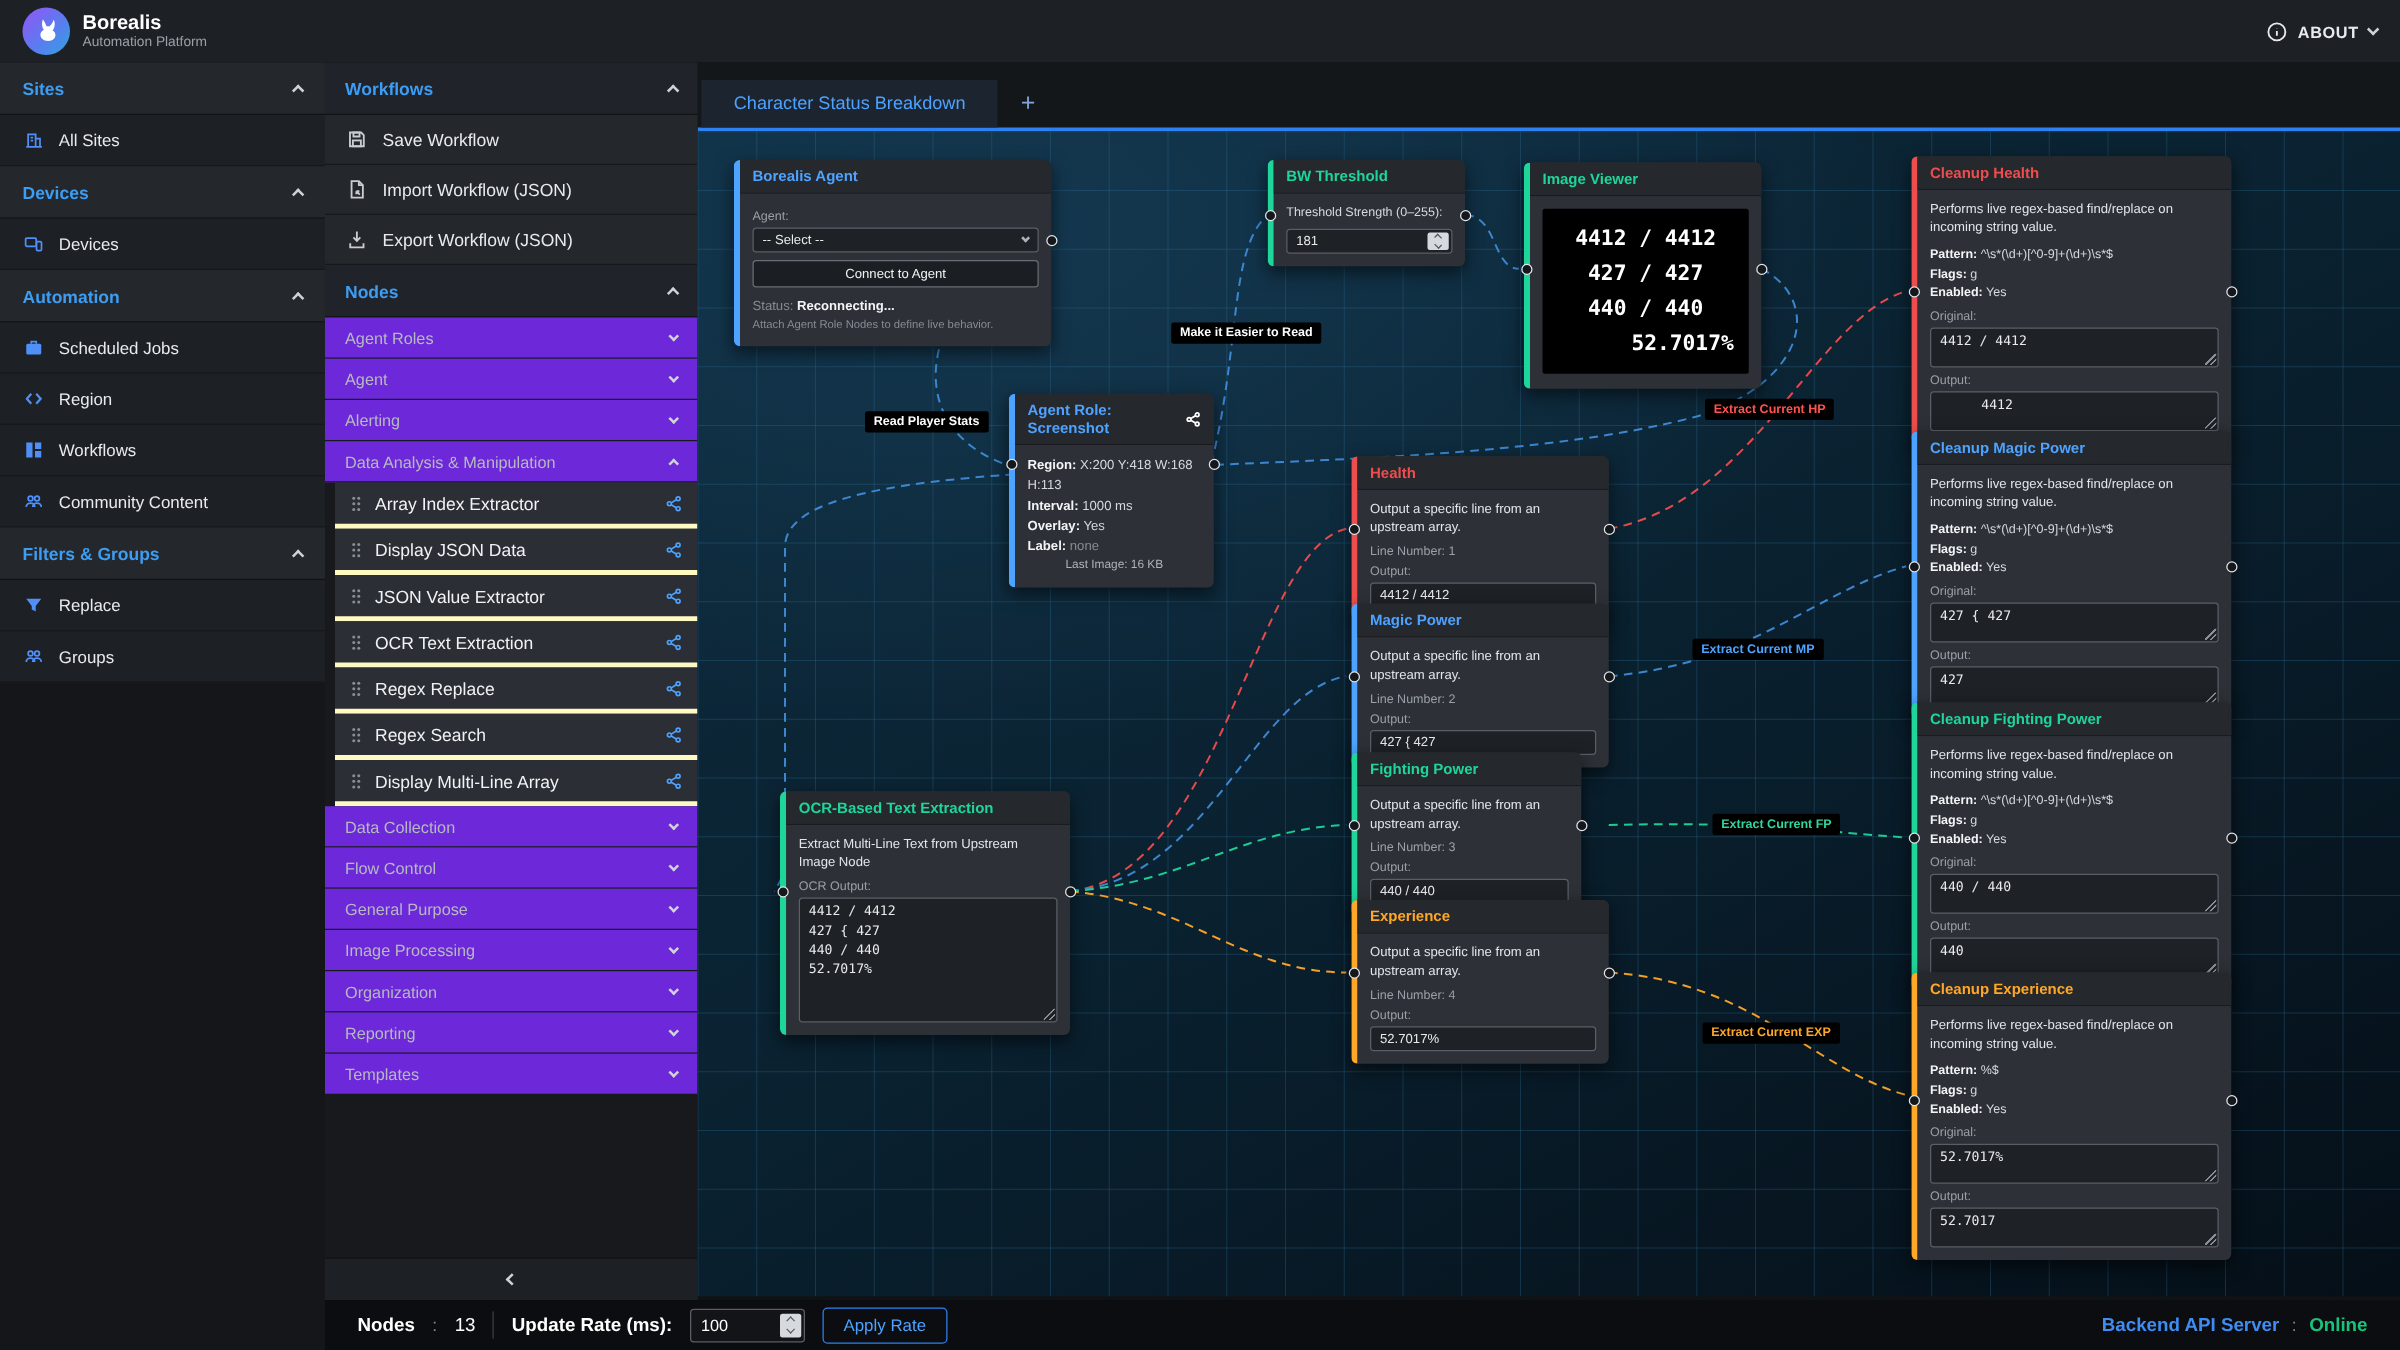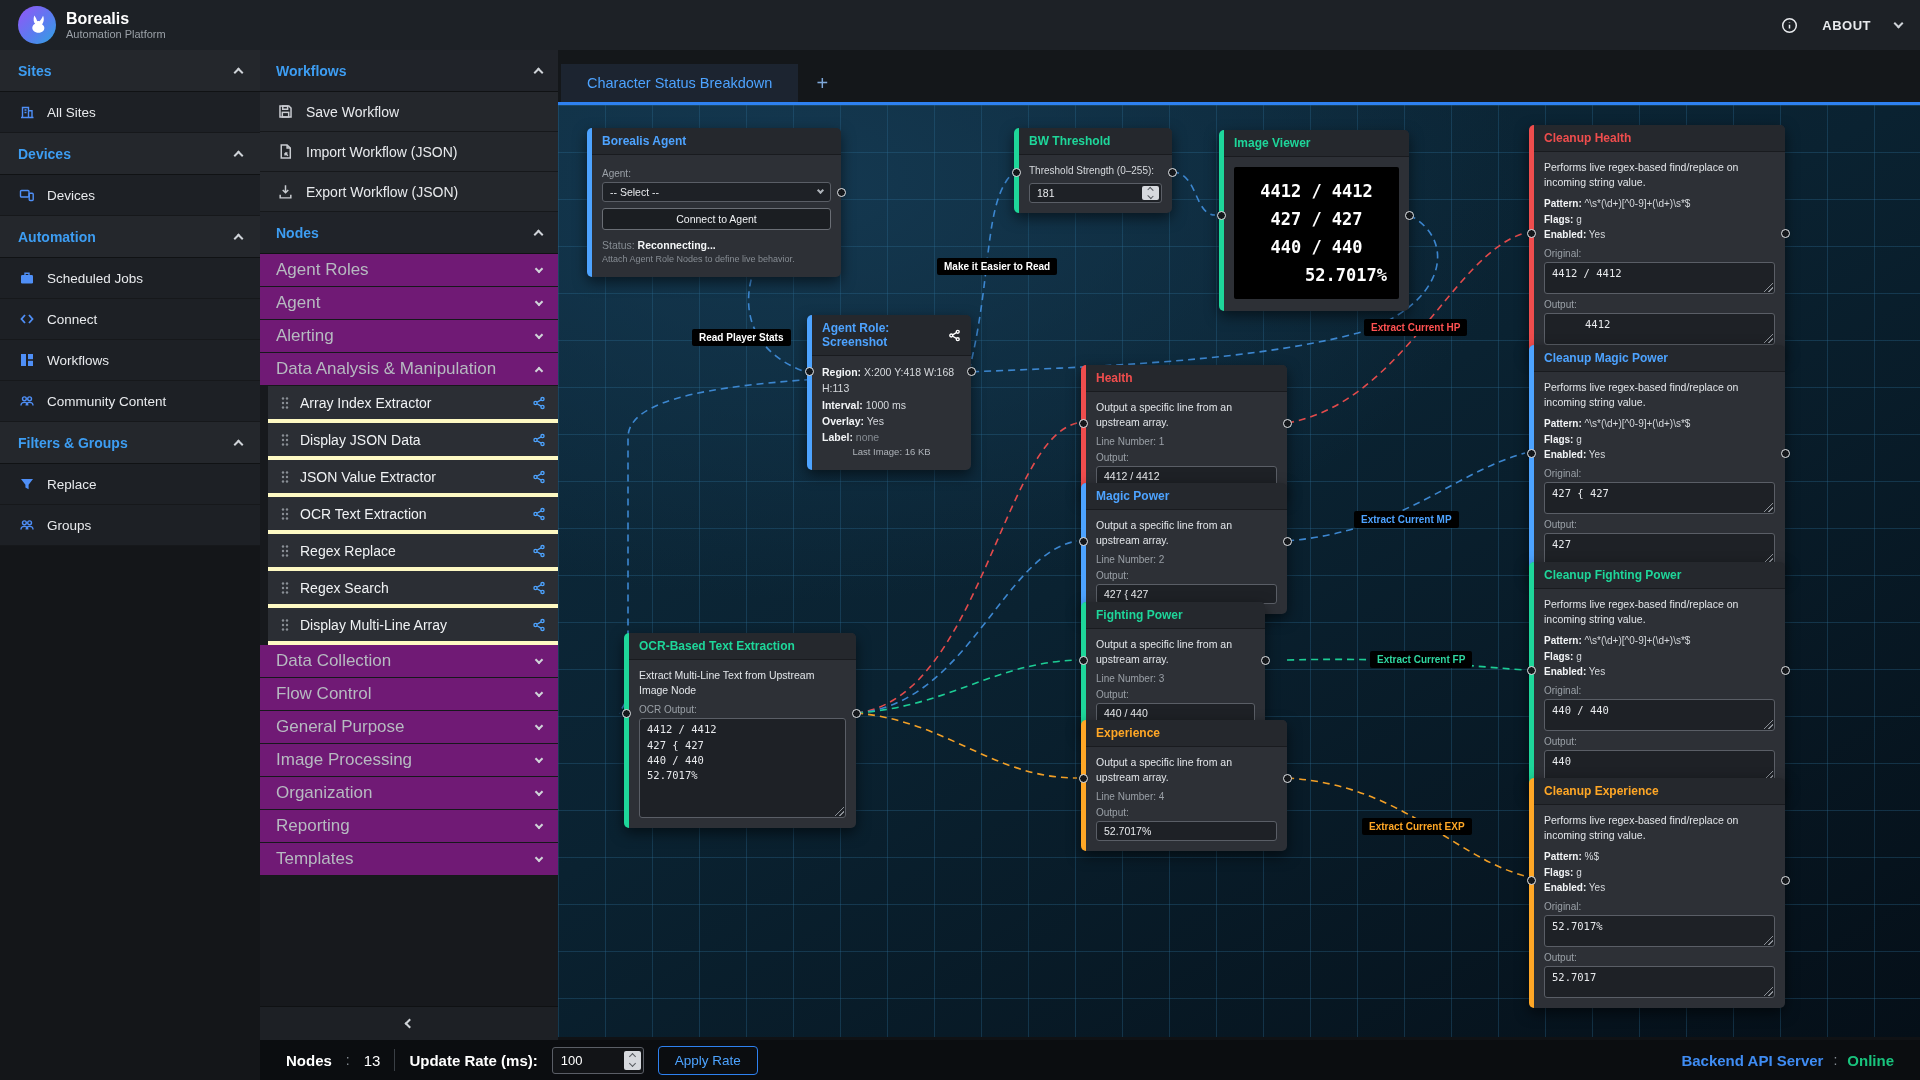--- a/index.html
+++ b/index.html
@@ -8,21 +8,21 @@
   .app { width:1920px; height:1080px; display:flex; flex-direction:column; }
 
   
   .topbar { height:50px; background:#1d2126; display:flex; align-items:center;
     padding:0 18px; flex:0 0 50px; }
   .logo { width:38px; height:38px; border-radius:50%;
     background:linear-gradient(135deg,#8a5cf5 10%,#5b7bf0 55%,#2fa4e0 100%);
     display:flex; align-items:center; justify-content:center; margin-right:10px; }
   .brand-name { font-size:16px; font-weight:bold; color:#fff; line-height:18px; }
   .brand-sub { font-size:11px; color:#9aa0a7; line-height:13px; }
-  .topbar-right { margin-left:auto; display:flex; align-items:center; gap:24px; color:#e8eaed; }
+  .topbar-right { margin-left:auto; display:flex; align-items:center; gap:8px; color:#e8eaed; }
   .about-label { font-size:13px; font-weight:bold; letter-spacing:.5px; }
 
   .chev { display:inline-block; width:7px; height:7px; border-right:2px solid #cfd3d8;
     border-bottom:2px solid #cfd3d8; }
   .chev.up   { transform:rotate(-135deg); margin-top:4px; }
   .chev.down { transform:rotate(45deg); margin-bottom:3px; }
   .chev.left { transform:rotate(135deg); }
 
   .mid { display:flex; flex:1; height:1030px; }
 
@@ -36,23 +36,23 @@
   .side-item .ic { color:#4f8ff7; display:flex; width:17px; justify-content:center; }
 
   
   .palette { width:298px; background:#17191d; flex:0 0 298px; display:flex; flex-direction:column; position:relative; }
   .pal-header { height:42px; background:#202329; border-bottom:1px solid #101214;
     display:flex; align-items:center; justify-content:space-between; padding:0 16px;
     color:#3d9df2; font-weight:bold; font-size:14px; cursor:pointer; }
   .pal-action { height:40px; background:#24272c; border-bottom:1px solid #16181b;
     display:flex; align-items:center; gap:12px; padding:0 16px; font-size:14px; cursor:pointer; }
   .pal-action .ic { color:#c9ccd1; display:flex; width:18px; justify-content:center; }
-  .pal-cat { height:33px; background:#701a75; border-bottom:1px solid #16181b;
+  .pal-cat { height:33px; background:#6d28d9; border-bottom:1px solid #16181b;
     display:flex; align-items:center; justify-content:space-between; padding:0 16px;
-    font-size:17px; color:#b6bac0; cursor:pointer; }
+    font-size:13px; color:#b6bac0; cursor:pointer; }
   .pal-cat .chev { width:6px; height:6px; }
   .pal-node { height:37px; background:#2b2e34; border-bottom:4px solid #fef9c3; margin-left:8px;
     display:flex; align-items:center; gap:10px; padding:0 12px; font-size:14px; color:#f0f2f4; cursor:grab; }
   .pal-node .share { margin-left:auto; color:#4da3ff; display:flex; }
   .drag-dots { color:#8a8f96; display:flex; }
   .pal-collapse { position:absolute; bottom:0; left:0; right:0; height:34px; background:#1d2025;
     border-top:1px solid #0f1113; display:flex; align-items:center; justify-content:center; cursor:pointer; }
 
   
   .content { flex:1; display:flex; flex-direction:column; }
@@ -200,21 +200,21 @@
             </svg>
           </span>
         <span>Scheduled Jobs</span>
       </div>
       <div class="side-item">
         <span class="ic">
             <svg width="16" height="16" viewBox="0 0 16 16" fill="none" stroke="currentColor" stroke-width="1.8">
               <path d="M6 4 2.5 8 6 12M10 4l3.5 4L10 12"></path>
             </svg>
           </span>
-        <span>Connect</span>
+        <span>Region</span>
       </div>
       <div class="side-item">
         <span class="ic">
             <svg width="16" height="16" viewBox="0 0 16 16">
               <rect x="2" y="2" width="5" height="12" fill="currentColor"></rect>
               <rect x="9" y="2" width="5" height="5.2" fill="currentColor"></rect>
               <rect x="9" y="8.8" width="5" height="5.2" fill="currentColor"></rect>
             </svg>
           </span>
         <span>Workflows</span>

